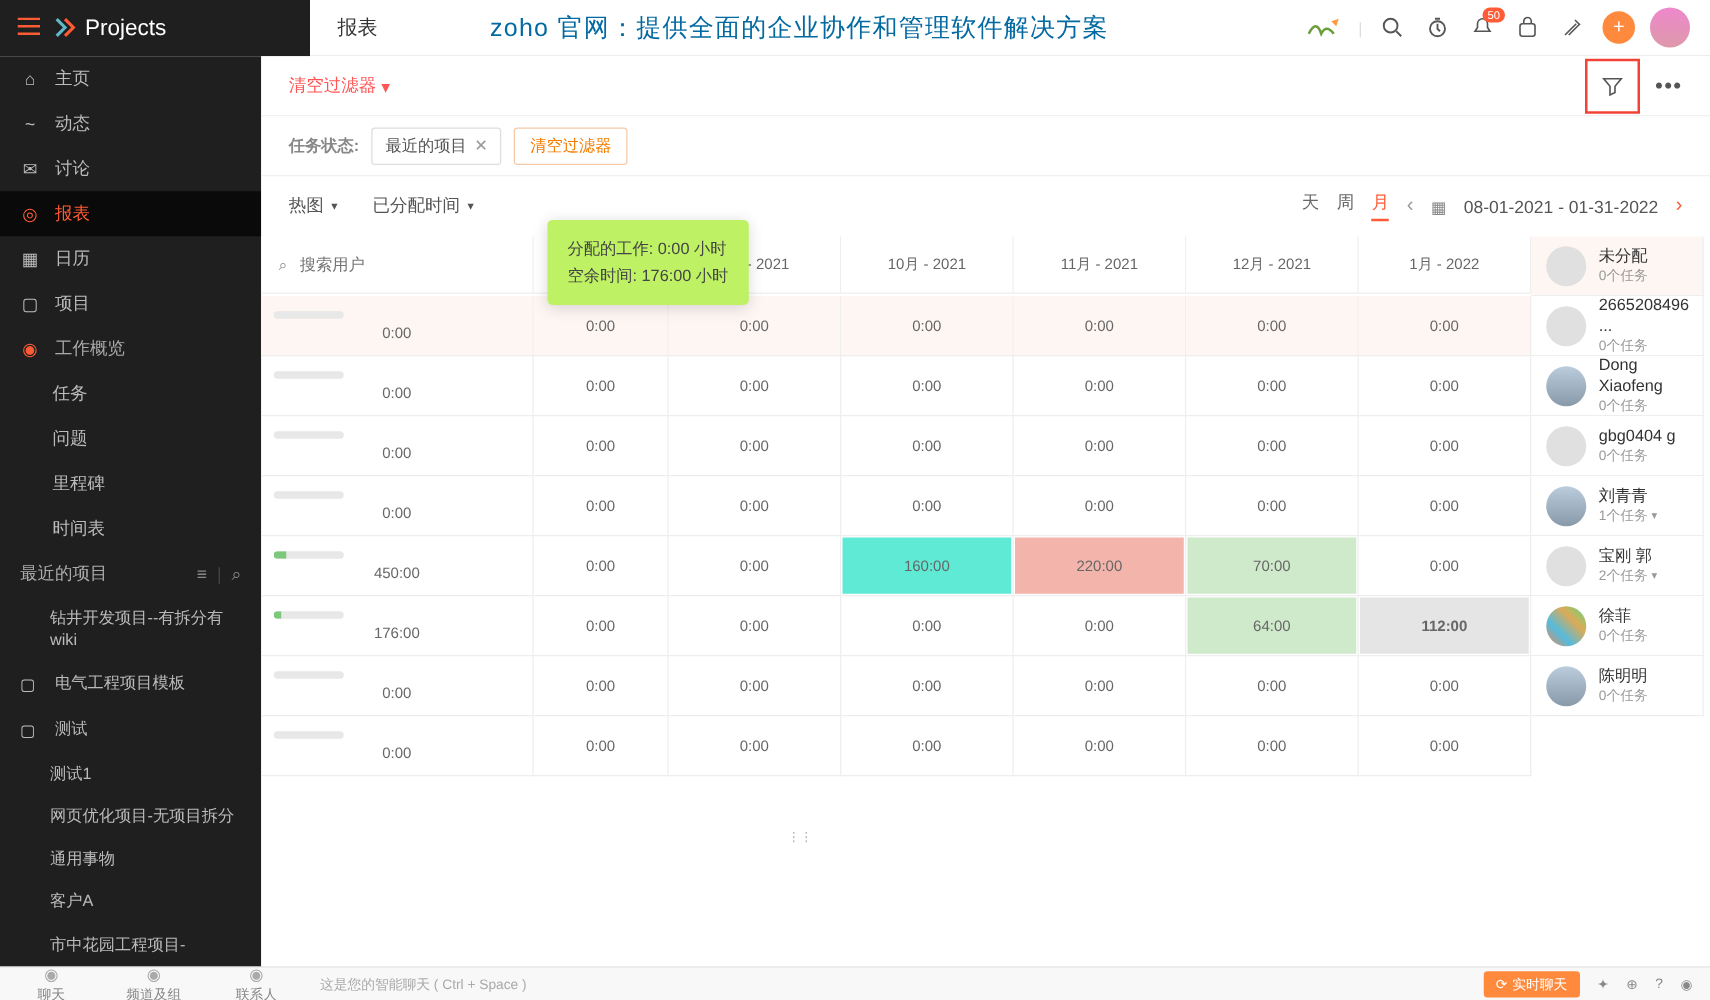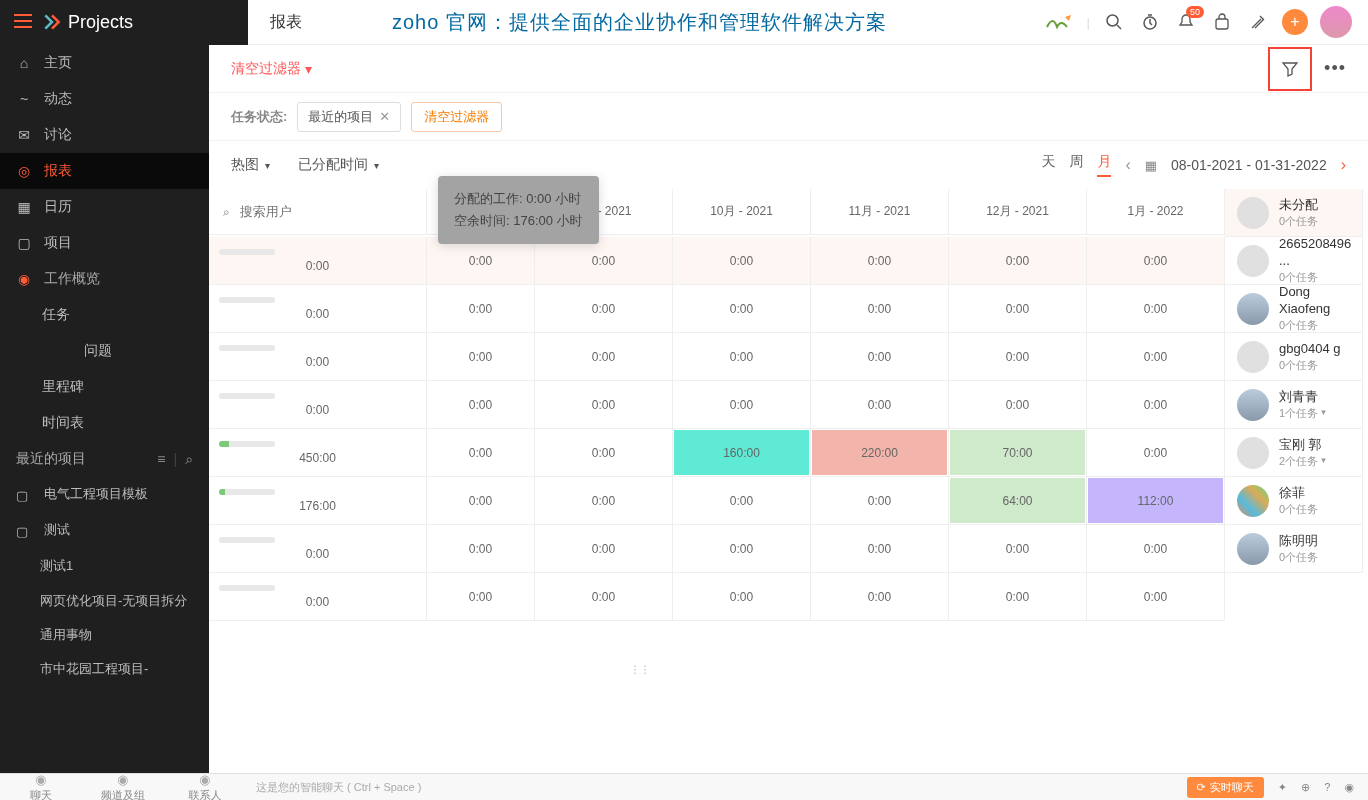--- a/index.html
+++ b/index.html
@@ -55,21 +55,21 @@
 .t3-left { display: flex; gap: 28px; }
 .t3-item { color: #555; font-size: 14px; display: flex; align-items: center; gap: 6px; cursor: pointer; }
 .t3-right { display: flex; align-items: center; gap: 14px; }
 .view-switch { display: flex; gap: 14px; font-size: 14px; color: #666; }
 .view-switch span { cursor: pointer; padding-bottom: 4px; }
 .view-switch .active { color: #ff5b35; border-bottom: 2px solid #ff5b35; }
 .nav-arrow { cursor: pointer; color: #999; font-size: 16px; }
 .date-range { color: #555; font-size: 14px; }
 
 
-.tooltip { position: absolute; top: 176px; left: 438px; background: #a3a3a3; border-radius: 4px; box-shadow: 0 2px 12px rgba(0,0,0,0.15); padding: 12px 16px; font-size: 13px; color: #444; z-index: 10; }
+.tooltip { position: absolute; top: 176px; left: 438px; background: #bef264; border-radius: 4px; box-shadow: 0 2px 12px rgba(0,0,0,0.15); padding: 12px 16px; font-size: 13px; color: #444; z-index: 10; }
 .tooltip div { line-height: 1.7; }
 
 
 .grid-wrap { flex: 1; overflow: auto; position: relative; }
 .grid { display: grid; grid-template-columns: 218px 108px repeat(6, 138px); min-width: 100%; }
 .cell { border-right: 1px solid #eee; border-bottom: 1px solid #eee; display: flex; align-items: center; justify-content: center; font-size: 12px; color: #555; }
 .hdr { height: 46px; font-size: 12px; color: #666; background: #fff; position: sticky; top: 0; z-index: 2; }
 .hdr.user-hdr { display: flex; align-items: center; gap: 10px; padding: 0 14px; justify-content: flex-start; }
 .search-input { border: none; outline: none; font-size: 13px; flex: 1; }
 .firstcol-hdr { padding: 0 12px; justify-content: flex-start; color: #aaa; }
@@ -80,21 +80,21 @@
 .user-info { display: flex; flex-direction: column; line-height: 1.3; }
 .user-name { font-size: 13px; color: #333; }
 .user-tasks { font-size: 11px; color: #999; display: flex; align-items: center; gap: 3px; }
 .first-datacol { flex-direction: column; gap: 4px; padding: 6px 10px; align-items: stretch; }
 .bar-track { width: 56px; height: 6px; background: #e8e8e8; border-radius: 3px; overflow: hidden; }
 .bar-fill { height: 100%; background: #7cc97c; }
 .first-val { font-size: 12px; color: #666; text-align: center; }
 .data-cell { height: 48px; font-size: 12px; color: #666; position: relative; }
 .data-cell .colorbox { position: absolute; left: 1px; right: 1px; top: 1px; bottom: 1px; display: flex; align-items: center; justify-content: center; }
 .green-light { background: #cfe9cb; }
-.green-mid { background: #c4b5fd; }
+.green-mid { background: #e5e5e5; font-weight: bold; }
 .green-dark { background: #5eead4; }
 .red-light { background: #f2b4ab; }
 .add-hover { width: 18px; height: 18px; border: 1px dashed #bbb; border-radius: 50%; display: flex; align-items: center; justify-content: center; color: #bbb; font-size: 11px; position: absolute; top: 6px; }
 
 .drag-handle { position: absolute; left: 421px; top: 475px; width: 10px; height: 22px; color: #aaa; font-size: 10px; z-index: 5; cursor: col-resize; }
 
 
 .footer { height: 27px; background: #f8f8f8; border-top: 1px solid #e0e0e0; display: flex; align-items: center; font-size: 11px; color: #888; }
 .footer-tabs { display: flex; }
 .footer-tab { width: 82px; text-align: center; padding: 3px 0; display: flex; flex-direction: column; align-items: center; gap: 1px; cursor: pointer; }
@@ -194,46 +194,48 @@
         </div>
       </div>
     <div class="section-head">
       <div class="left">
           <span class="nav-icon expand-icon">◉</span>
           <span>工作概览</span>
         </div>
     </div>
     <div id="overview-items">
         <div class="nav-item" style="padding-left: 42px;">任务</div>
-        <div class="nav-item" style="padding-left: 42px; margin-left: 42px;">问题</div>
+        <div class="nav-item" style="padding-left: 42px;">问题</div>
         <div class="nav-item" style="padding-left: 42px;">里程碑</div>
         <div class="nav-item" style="padding-left: 42px;">时间表</div>
       </div>
     <div class="section-head">
       <div class="left">
           <span>最近的项目</span>
         </div>
       <div class="actions">
           <span>≡</span>
           <span style="color:#444">|</span>
           <span>⌕</span>
         </div>
     </div>
     <div id="recent-items">
+        <div class="proj-item"><span>钻井开发项目--有拆分有wiki</span></div>
         <div class="proj-item with-icon">
           <span class="proj-icon">▢</span>
           <span>电气工程项目模板</span>
         </div>
         <div class="proj-item with-icon">
           <span class="proj-icon">▢</span>
           <span>测试</span>
         </div>
         <div class="proj-item"><span>测试1</span></div>
         <div class="proj-item"><span>网页优化项目-无项目拆分</span></div>
         <div class="proj-item"><span>通用事物</span></div>
+        <div class="proj-item"><span>客户A</span></div>
         <div class="proj-item"><span>市中花园工程项目-</span></div>
       </div>
   </div>
 
   <div class="main">
     <div class="toolbar1">
       <span class="dropdown-red">
           <span>清空过滤器</span> 
           <span>▾</span>
         </span>

